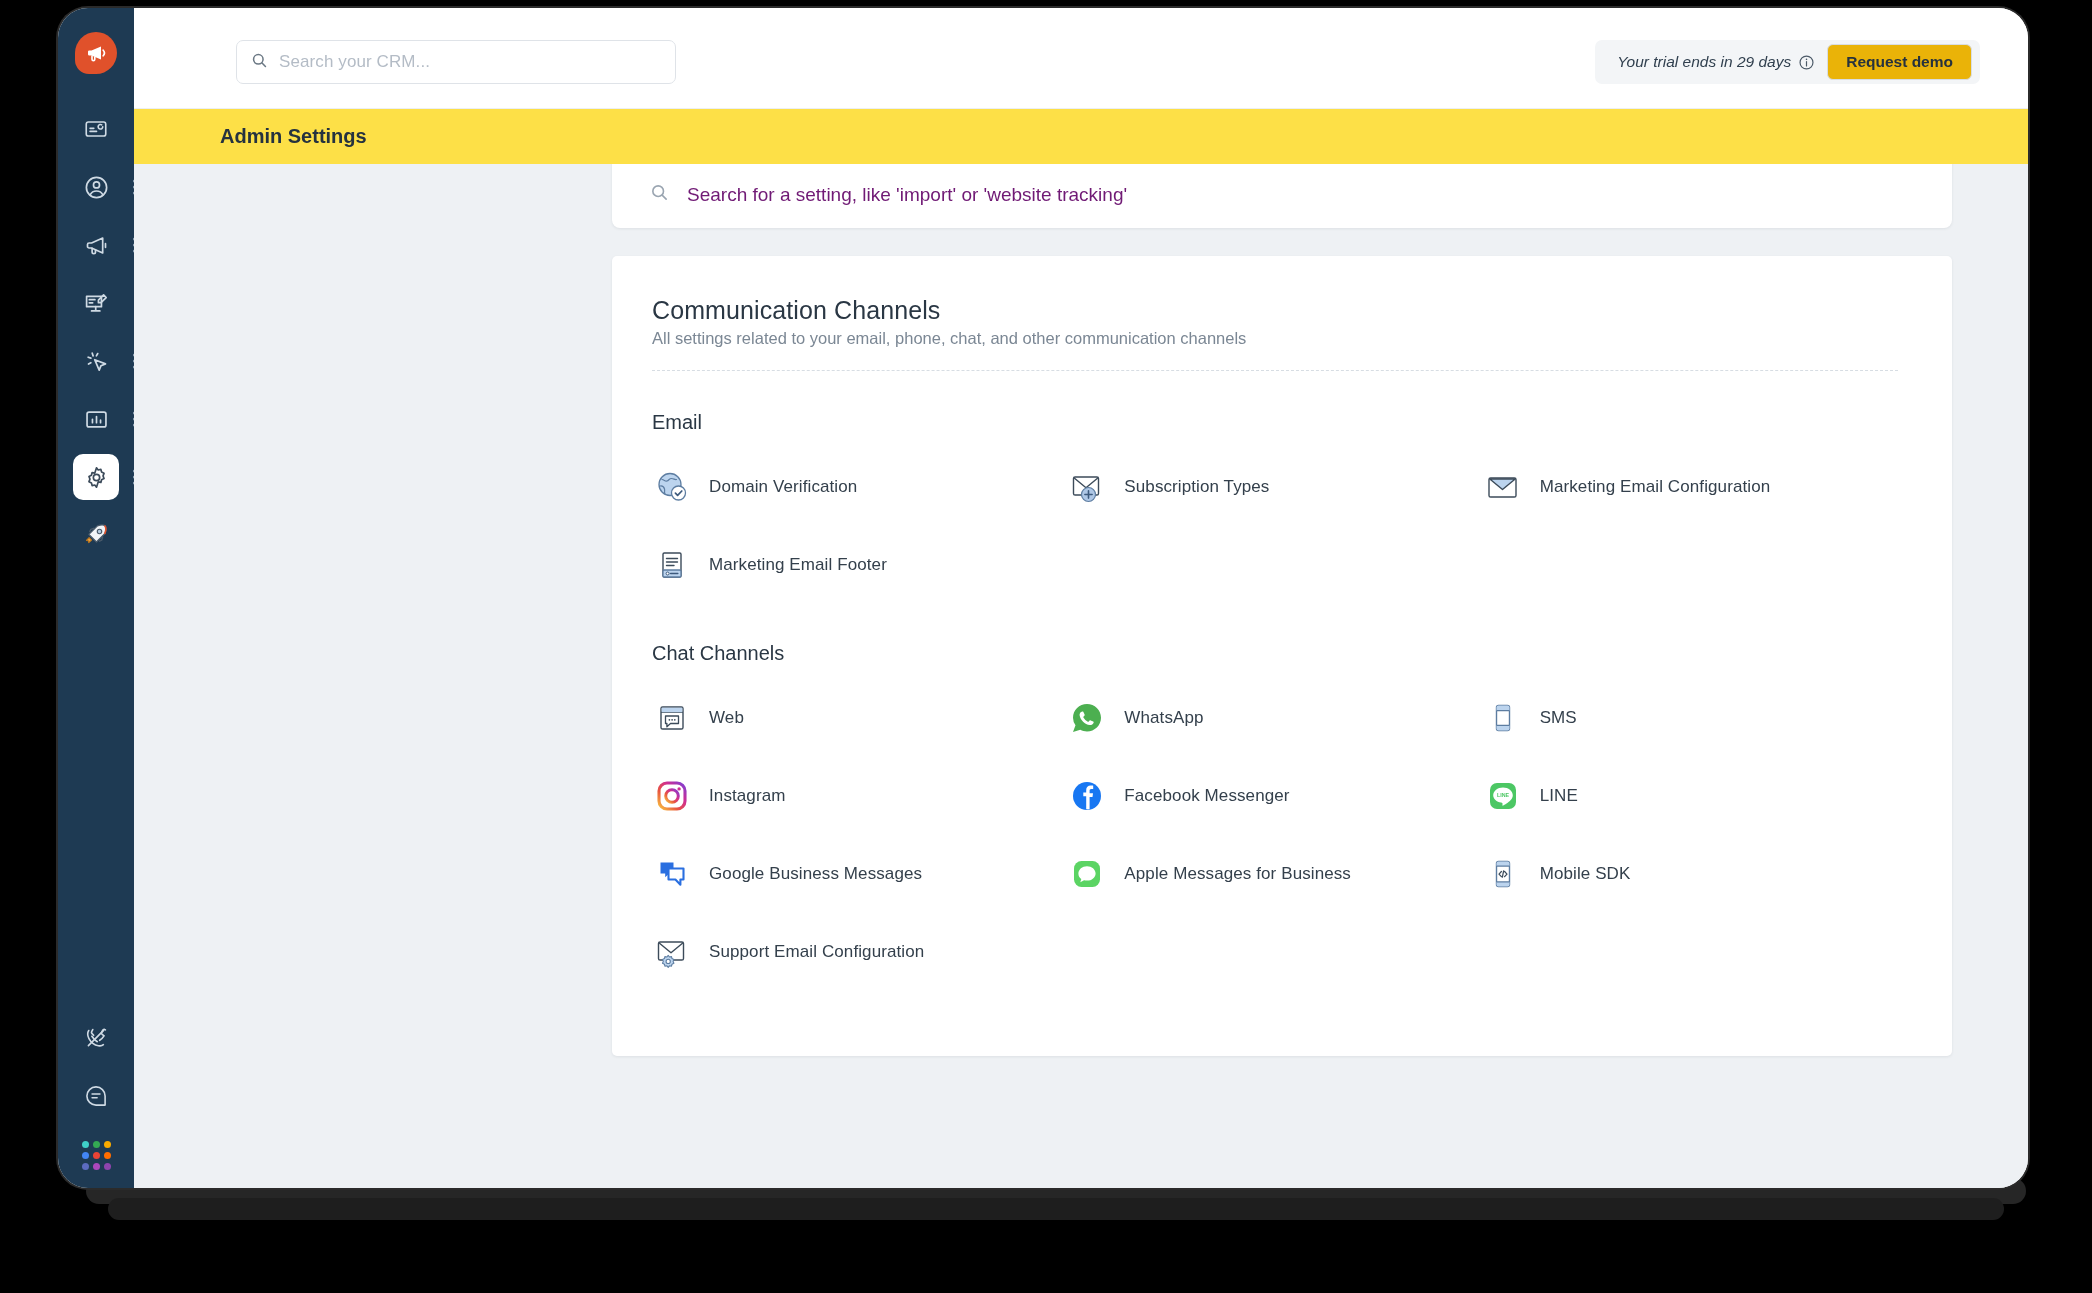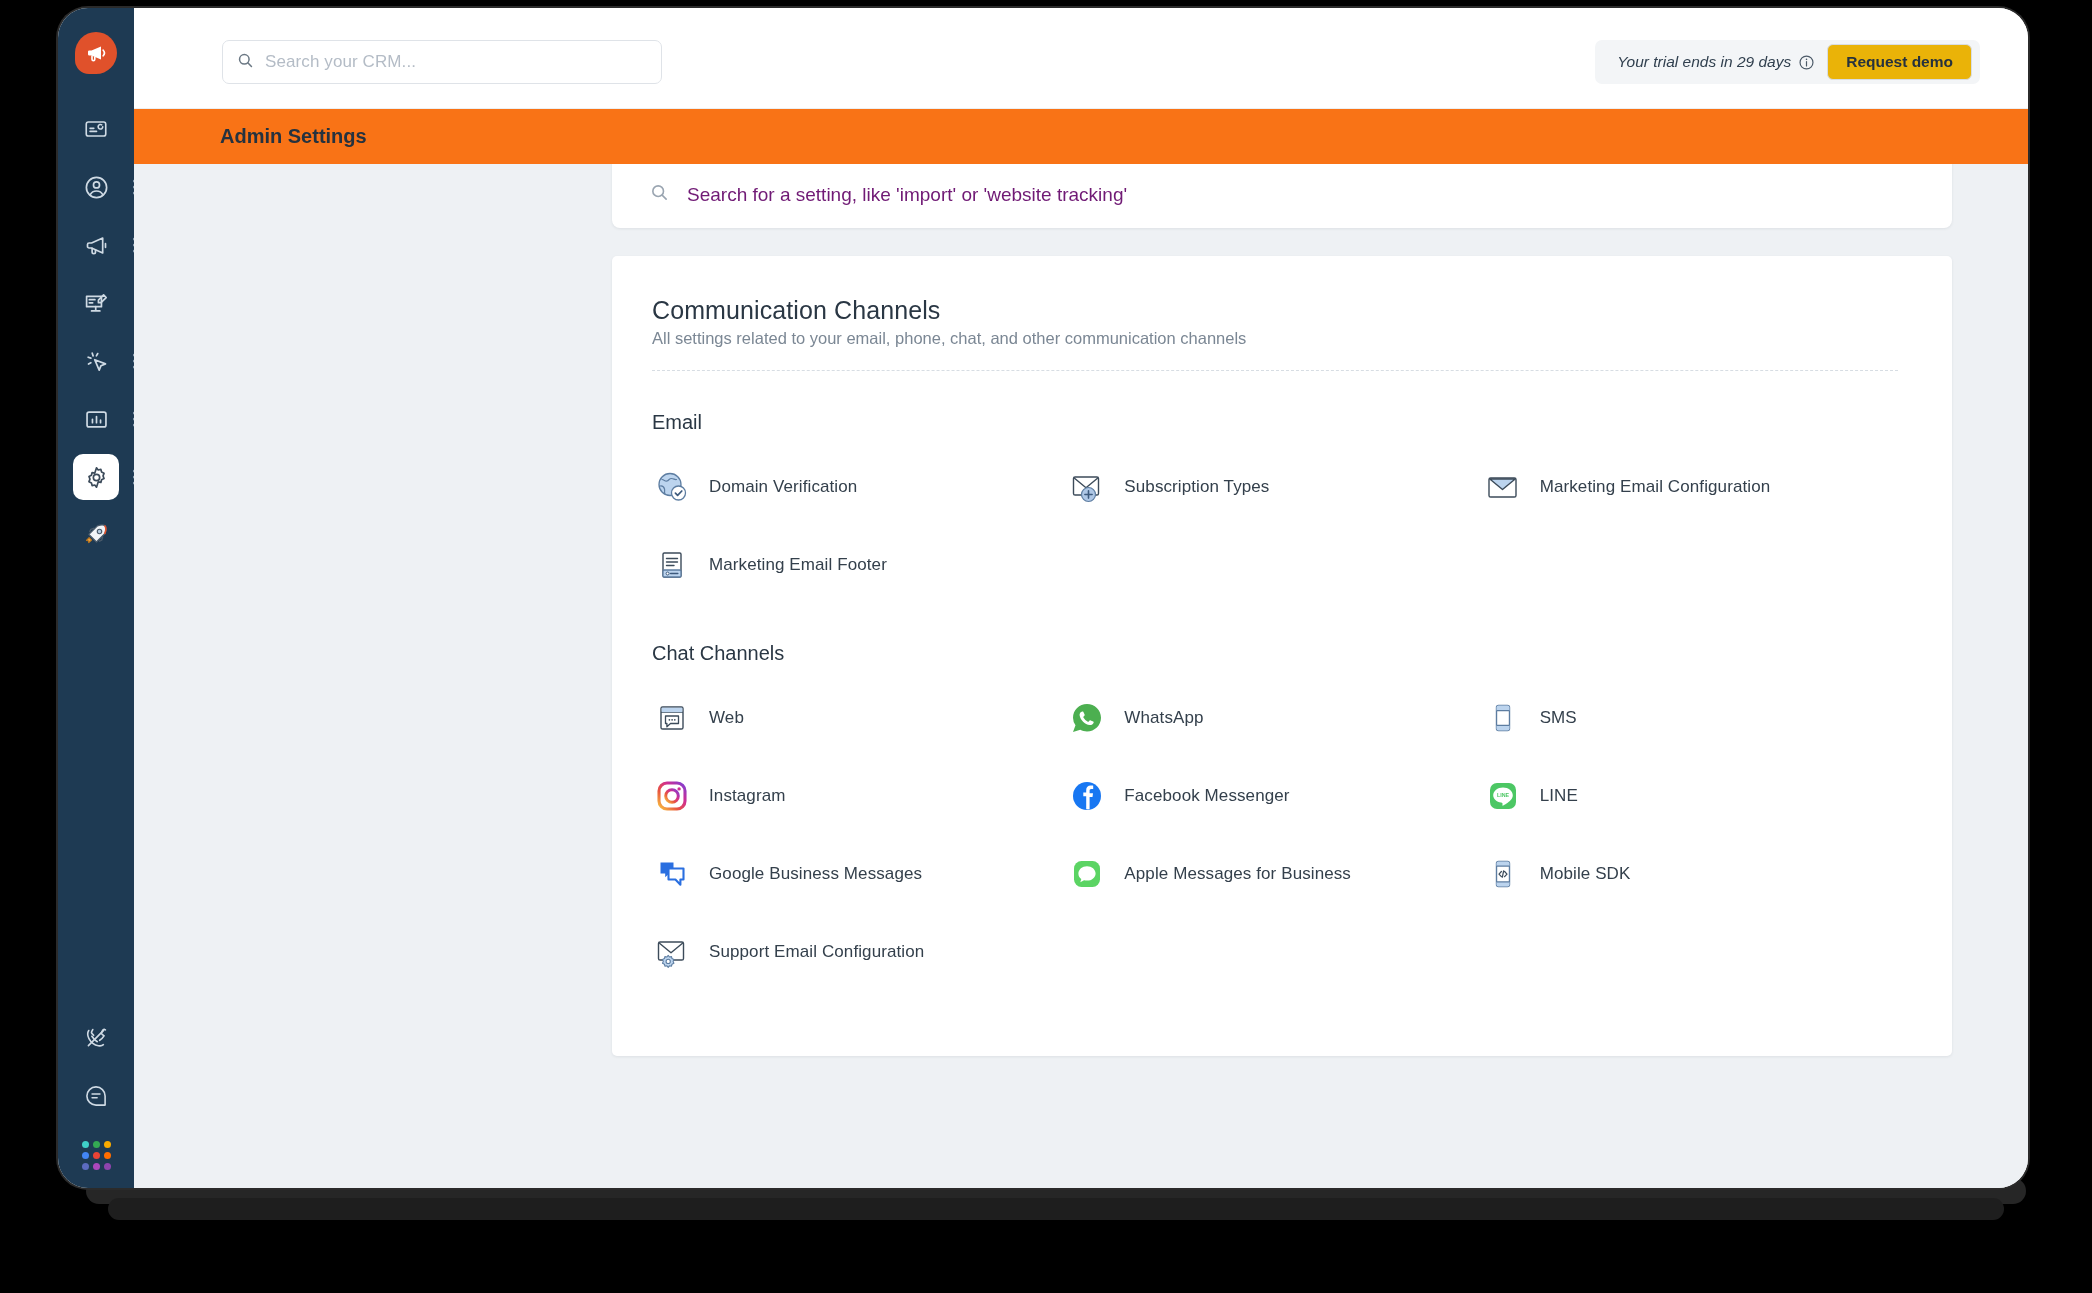--- a/index.html
+++ b/index.html
@@ -83,21 +83,21 @@
   .apps-grid i { width: 7px; height: 7px; border-radius: 50%; display: block; }
 
   
   #topbar {
     position: absolute;
     left: 76px; top: 0; right: 0; height: 100px;
     background: #ffffff;
   }
   #crm-search {
     position: absolute;
-    left: 88px; top: 32px;
+    left: 102px; top: 32px;
     width: 440px; height: 44px;
     border: 1px solid #dfe3e8;
     border-radius: 7px;
     display: flex; align-items: center;
     padding: 0 14px;
     background: #fff;
     cursor: text;
   }
   #crm-search .ph {
     margin-left: 11px;
@@ -131,21 +131,21 @@
     font-weight: bold;
     color: #26323e;
     font-family: "Liberation Sans", sans-serif;
     cursor: pointer;
   }
 
   
   #pagehead {
     position: absolute;
     left: 76px; top: 100px; right: 0; height: 56px;
-    background: #f97316;
+    background: #fde047;
     border-top: 1px solid #eceff2;
     display: flex; align-items: center;
   }
   #page-title {
     margin-left: 86px;
     font-size: 20px;
     font-weight: bold;
     color: #25323f;
   }
 

